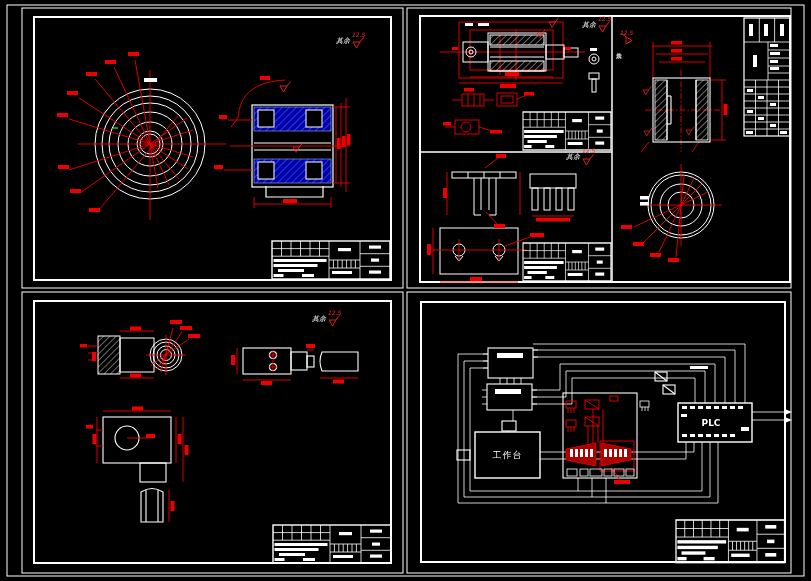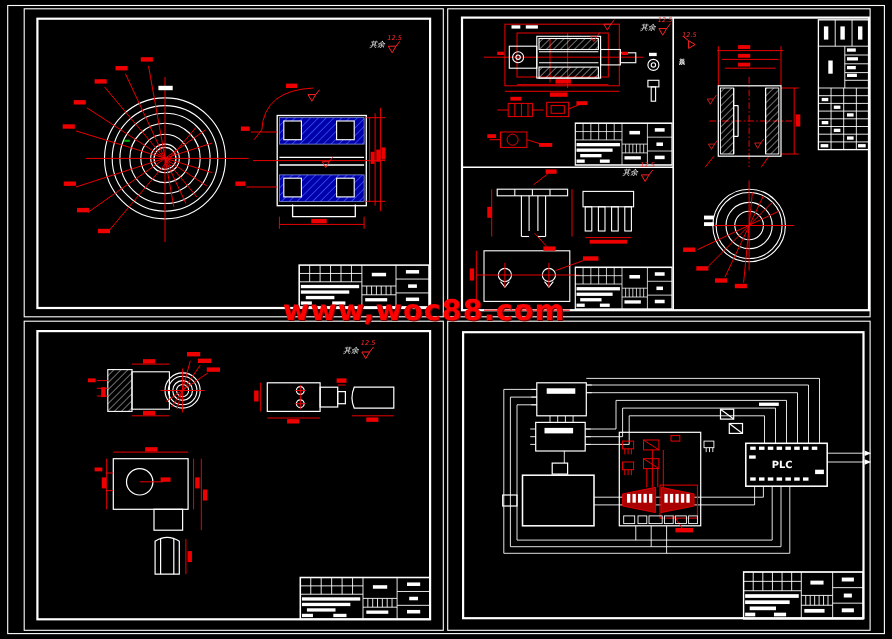--- a/index.html
+++ b/index.html
@@ -593,23 +593,23 @@
           <line x1="532" y1="397" x2="537" y2="397"></line>
           <line x1="532" y1="404" x2="537" y2="404"></line>
     <line x1="482" y1="390" x2="487" y2="390"></line>
           <line x1="482" y1="397" x2="487" y2="397"></line>
           <line x1="482" y1="404" x2="487" y2="404"></line>
   </g>
 </g>
 <use href="#tb" transform="translate(676,520) scale(0.92,1.12)"></use>
 </svg>
 
-<span class="watermark lbl">www,woc88.com</span>
 
 <span class="plc-label">PLC</span>
+<span class="wb-label">工作台</span>
 
 <span class="lbl cn" style="left:336px;top:38px;">其余</span>
 <span class="lbl rough-val" style="left:352px;top:32px;">12.5</span>
 
 <span class="lbl cn" style="left:582px;top:22px;">其余</span>
 <span class="lbl rough-val" style="left:598px;top:16px;">12.5</span>
 
 <span class="lbl cn" style="left:566px;top:154px;">其余</span>
 <span class="lbl rough-val" style="left:582px;top:148px;">12.5</span>
 

